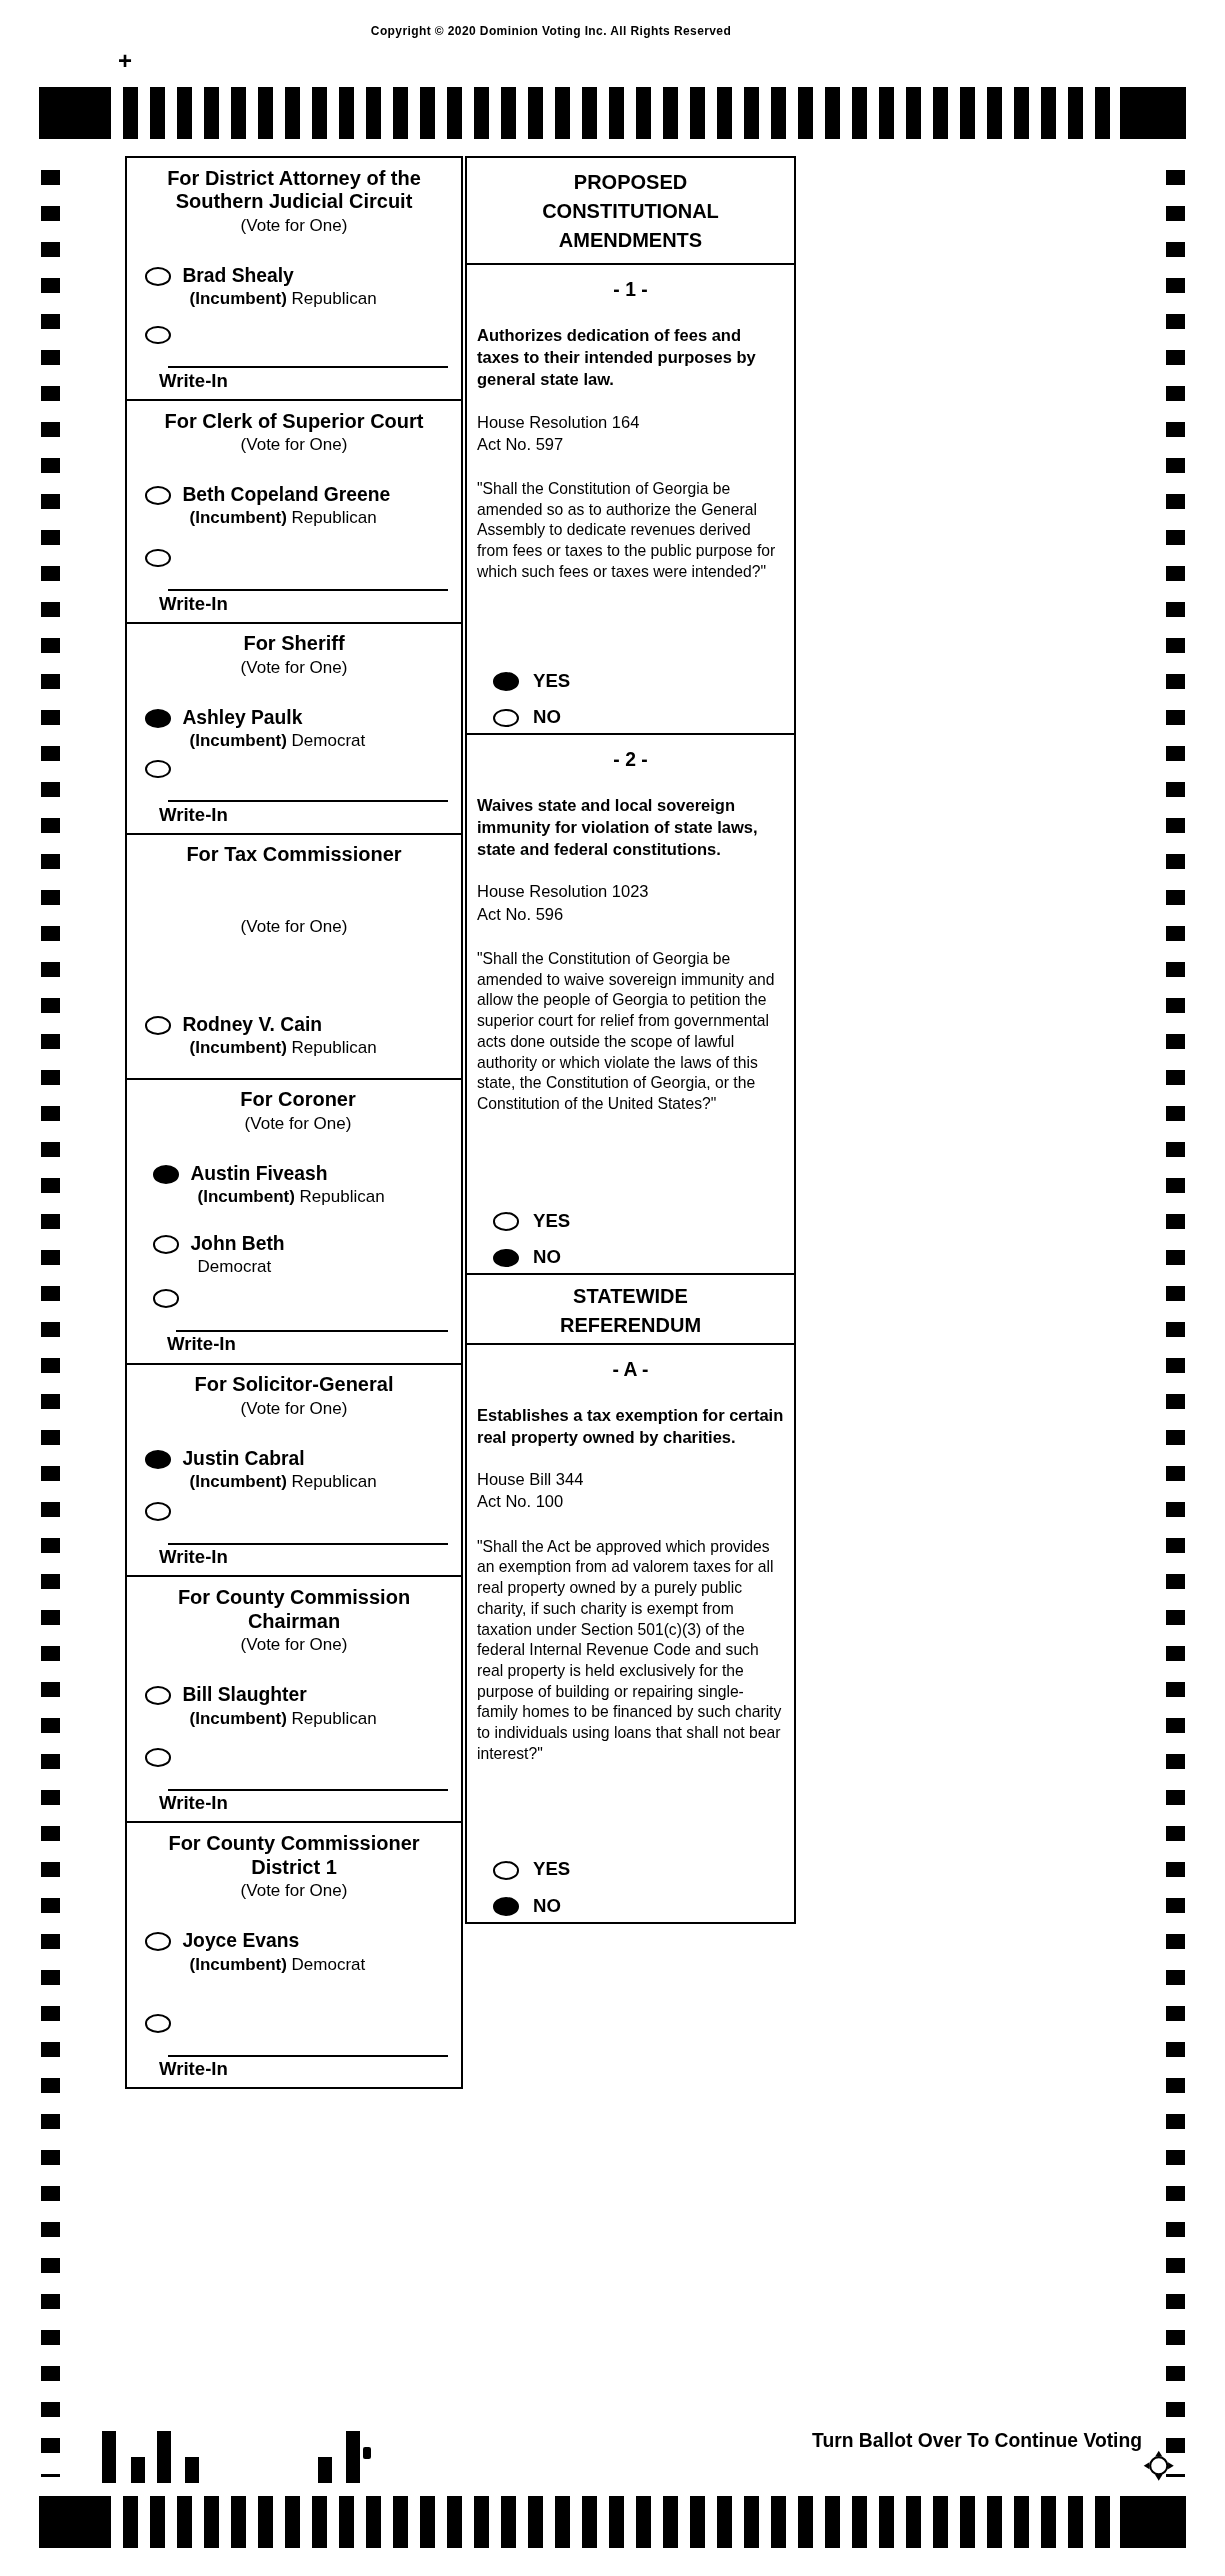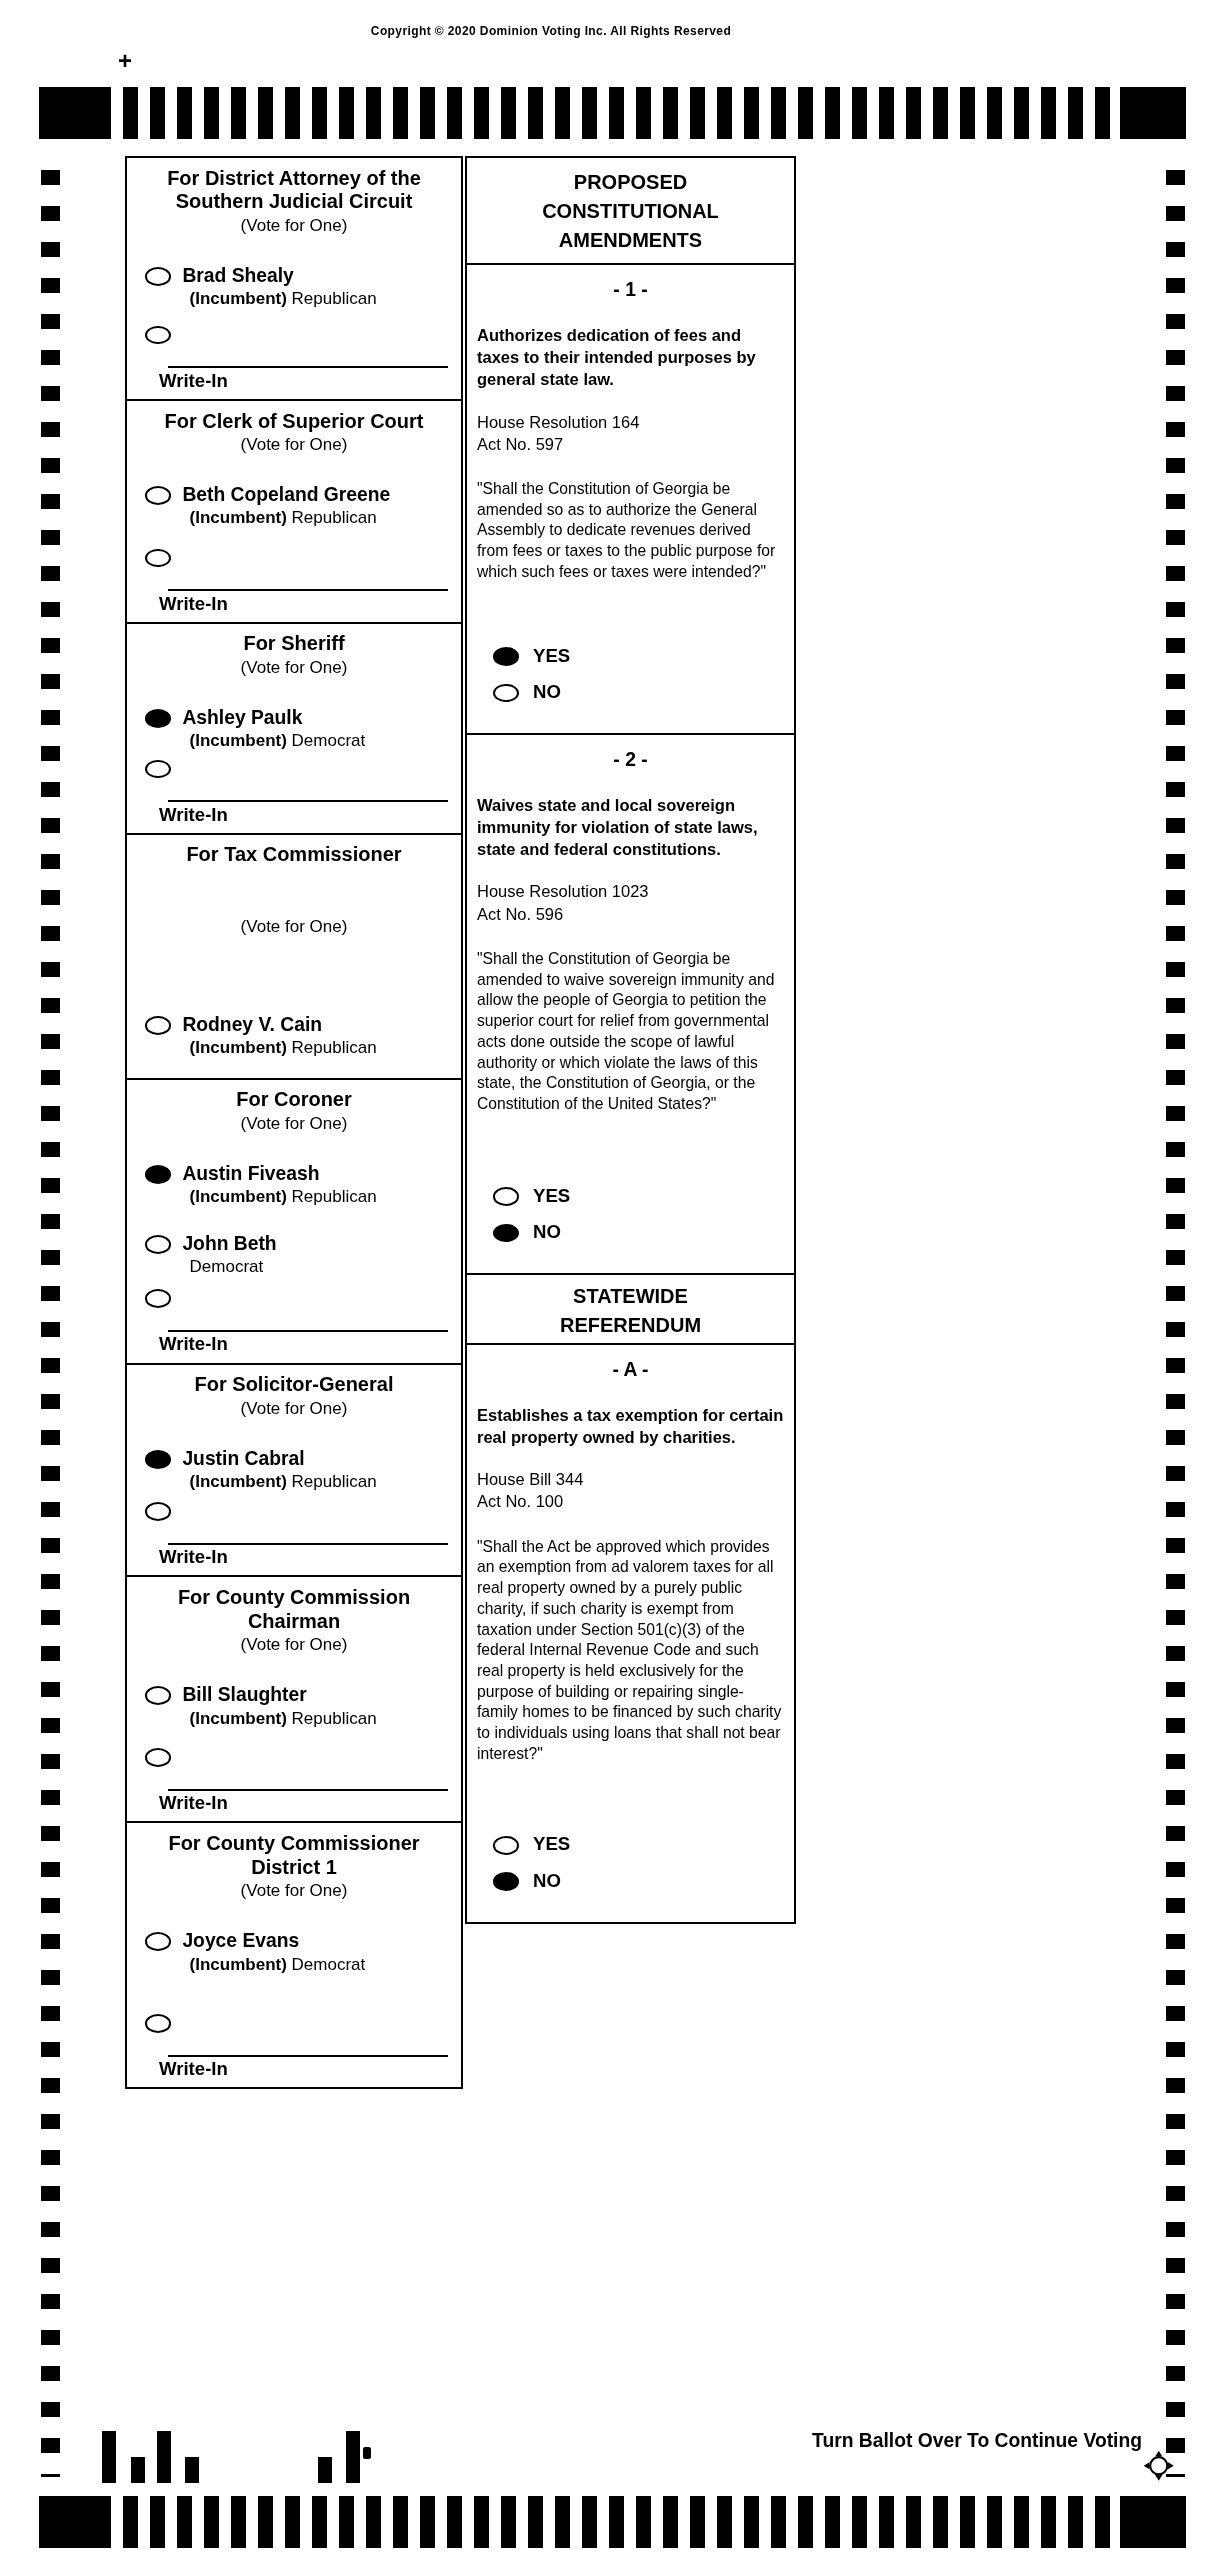--- a/index.html
+++ b/index.html
@@ -52,21 +52,21 @@
   .wline  { border-top:2.1px solid #000; margin:20px 13px 0 41px; }
   .wlabel { font-size:18.6px; font-weight:bold; margin:1.4px 0 0 32px; }
 
   
   .col-header { text-align:center; font-size:20px; font-weight:bold; line-height:1.45; padding-top:10px; }
   .measure { display:flex; flex-direction:column; padding:8.6px 10px 0; }
   .m-num { text-align:center; font-size:19.3px; font-weight:bold; margin-top:5.7px; }
   .m-summary { font-size:16.5px; font-weight:bold; line-height:1.34; margin-top:23px; }
   .m-ref { font-size:16.5px; line-height:1.35; margin-top:20px; }
   .m-question { font-size:15.7px; line-height:1.32; margin-top:24px; }
-  .m-choices { margin-top:auto; padding-bottom:30px; }
+  .m-choices { margin-top:auto; padding-bottom:5px; }
   .choice { display:flex; align-items:center; gap:14.3px; margin:14.3px 0 0 15.7px; }
   .choice-label { font-size:18.6px; font-weight:bold; }
 
   
   .footer-text { position:absolute; right:84px; top:2430px; font-size:19.3px; font-weight:bold; }
   .reg-mark { position:absolute; left:1143px; top:2450px; }
 </style>
 </head>
 <body>
 
@@ -170,21 +170,21 @@
           <div class="cand-party"><b>(Incumbent)</b> <span>Republican</span></div>
         </div>
       </div>
       <div class="writein">
         <span class="oval"></span>
         <div class="wline"></div>
         <div class="wlabel">Write-In</div>
       </div>
     </div>
 
-    <div class="contest" style="height:287px;">
+    <div class="contest" style="height:287px;padding-left:8px;">
       <div class="c-title">
         <div>For Coroner</div>
       </div>
       <div class="c-inst">(Vote for One)</div>
       <div class="cand">
         <span class="oval filled"></span>
         <div>
           <div class="cand-name">Austin Fiveash</div>
           <div class="cand-party"><b>(Incumbent)</b> <span>Republican</span></div>
         </div>

